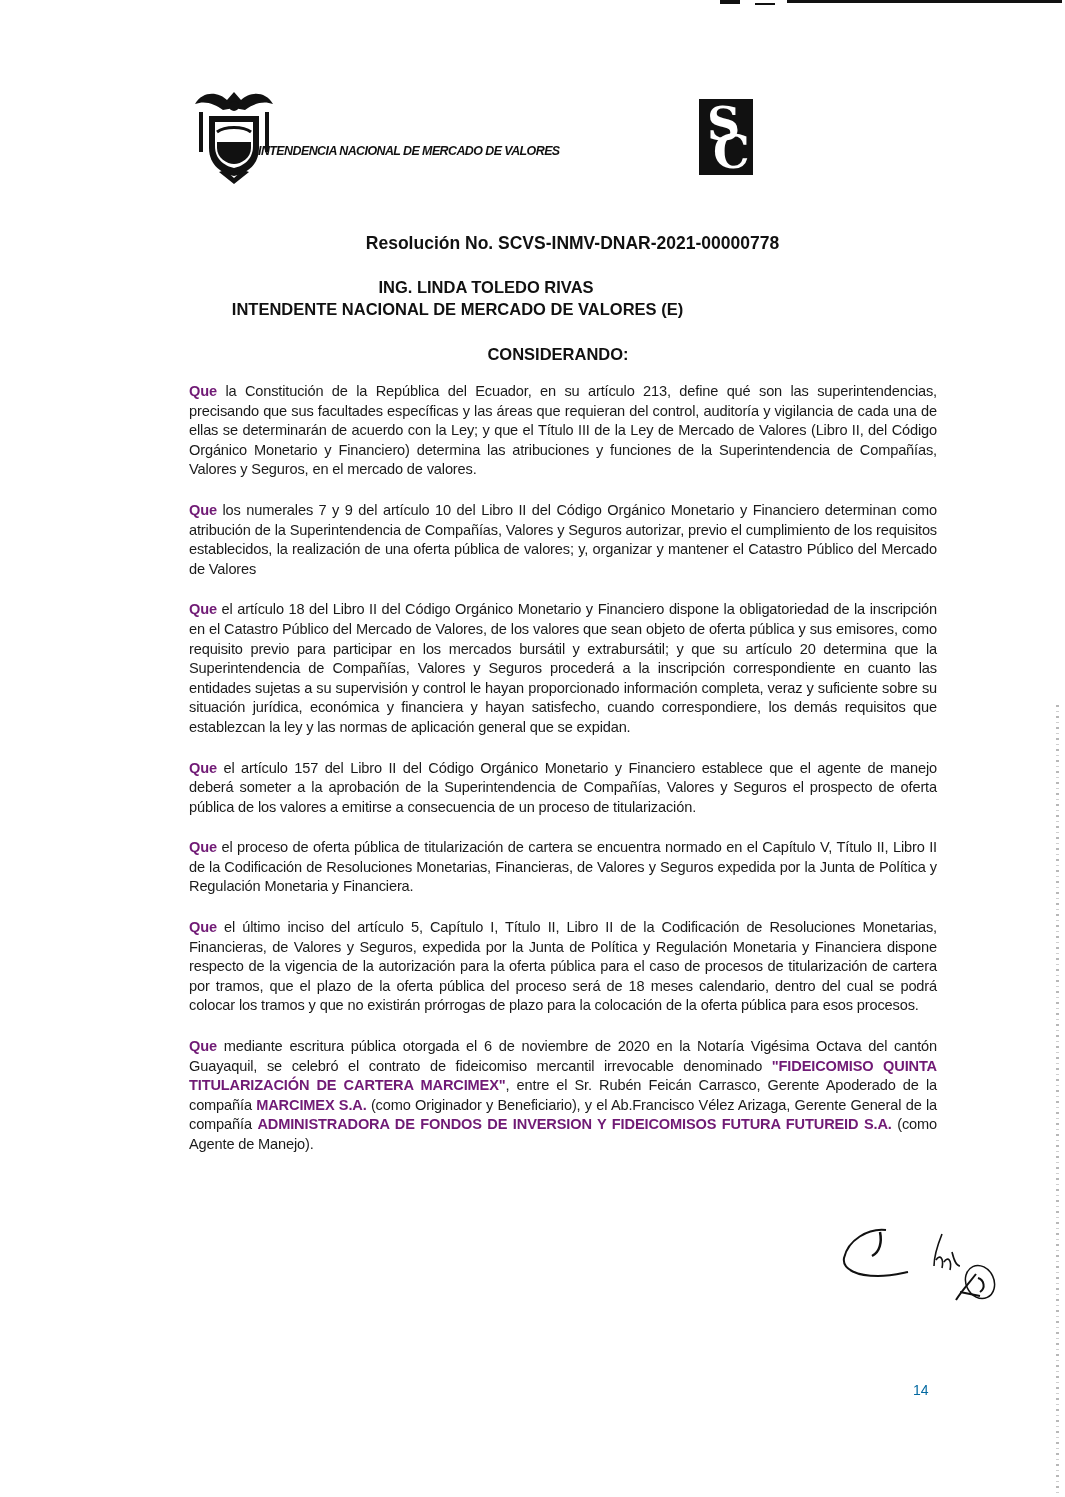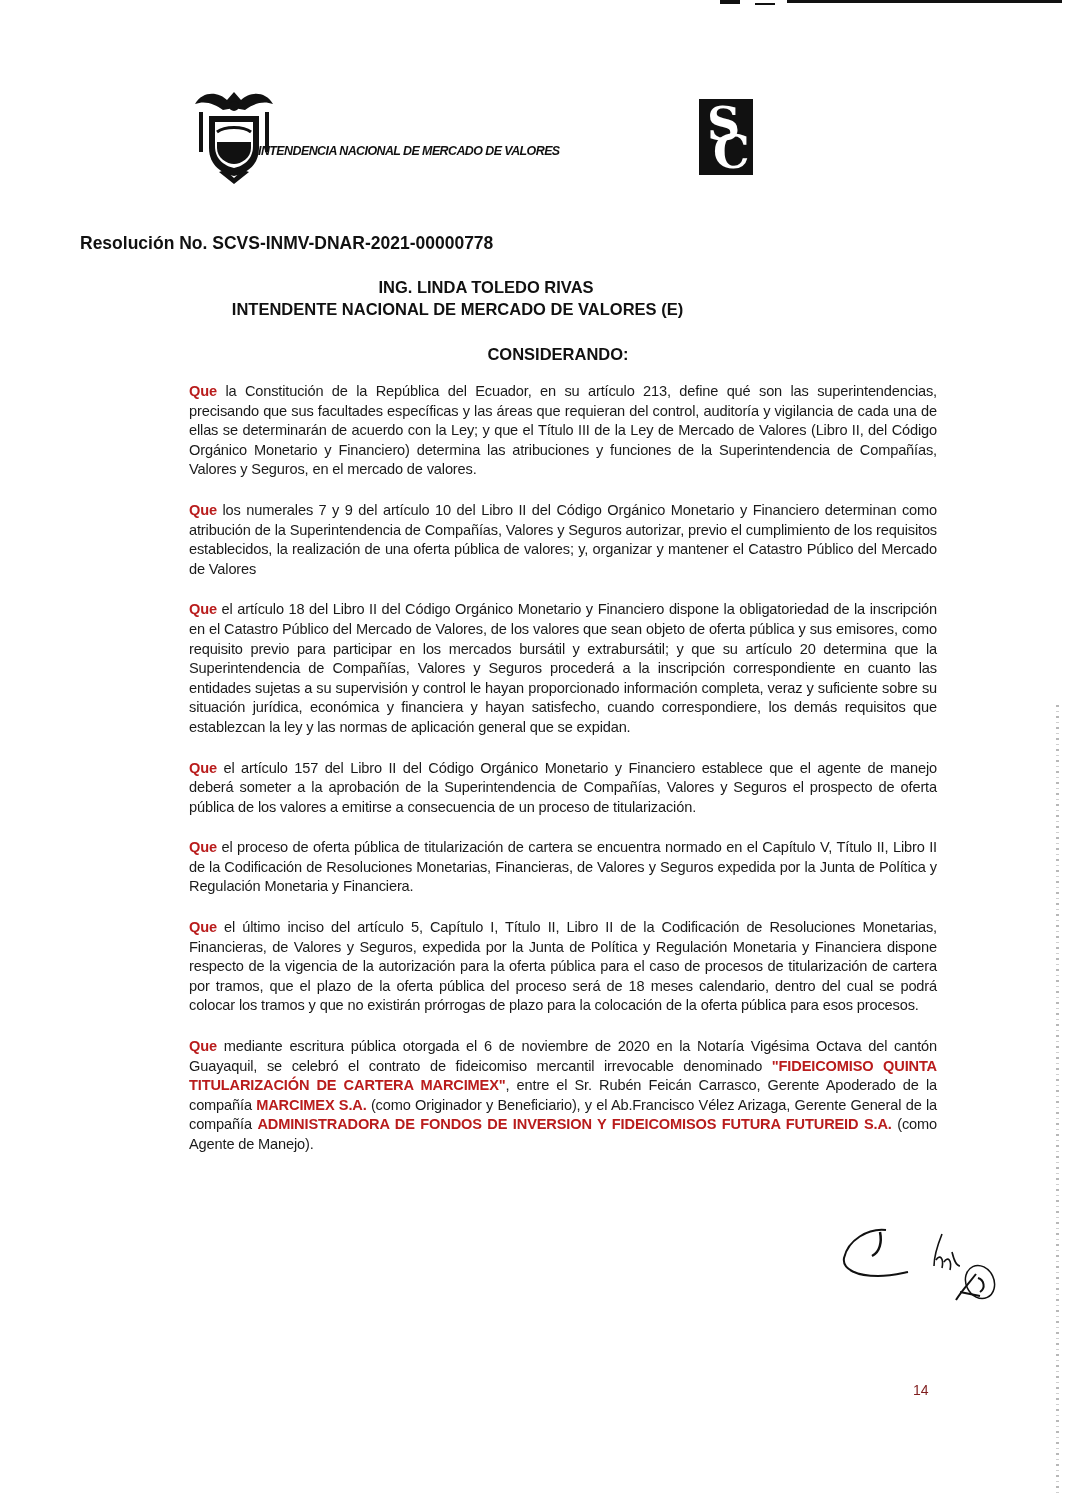--- a/index.html
+++ b/index.html
@@ -5,34 +5,34 @@
   html, body { margin: 0; padding: 0; background: #ffffff; }
   body { width: 1065px; height: 1497px; position: relative; overflow: hidden;
          font-family: "Liberation Sans", sans-serif; color: #111; }
   .topline { position: absolute; top: 0; height: 4px; background: #111; }
   .header-emblem { position: absolute; left: 193px; top: 86px; width: 82px; height: 100px; }
   .header-title { position: absolute; left: 258px; top: 143px; font-style: italic; font-weight: bold;
                   font-size: 13.5px; letter-spacing: -0.6px; transform: scaleX(0.92); transform-origin: left;
                   font-family: "Liberation Sans Narrow", "Liberation Sans", sans-serif; }
   .header-logo { position: absolute; left: 699px; top: 99px; width: 54px; height: 76px; background: #111; }
   .header-logo span { position: absolute; color: #fff; font-weight: bold; font-family: "DejaVu Serif", serif; }
-  .res-title { position: absolute; left: 0; width: 1065px; top: 233px; text-align: left; padding-left: 80px;
+  .res-title { position: absolute; left: 0; width: 1065px; top: 233px; text-align: center; padding-left: 80px;
                box-sizing: border-box; font-weight: bold; font-size: 17.5px; }
   .official-name, .official-role { position: absolute; left: 0; width: 892px; text-align: center; padding-left: 80px;
                box-sizing: border-box; font-weight: bold; font-size: 16.5px; }
   .official-name { top: 278px; }
   .official-role { top: 300px; padding-left: 23px; }
   .considerando { position: absolute; left: 0; width: 1065px; top: 345px; text-align: center; padding-left: 51px;
                box-sizing: border-box; font-weight: bold; font-size: 16.5px; }
   .body { position: absolute; left: 189px; width: 748px; top: 382px; }
   .para { font-family: "Liberation Sans", sans-serif; font-size: 14.6px; line-height: 19.6px; text-align: justify;
           margin: 0 0 21px 0; letter-spacing: -0.15px; color: #1a1a1a; }
-  .para b { color: #b91c1c; }
+  .para b { color: #701a75; }
   .sig { position: absolute; }
-  .page-num { position: absolute; left: 913px; top: 1382px; font-size: 14px; color: #7f1d1d; }
+  .page-num { position: absolute; left: 913px; top: 1382px; font-size: 14px; color: #0369a1; }
   .edge-noise { position: absolute; left: 1056px; top: 705px; width: 3px; height: 790px;
                 background: repeating-linear-gradient(to bottom, #999 0 2px, transparent 2px 6px, #bbb 6px 7px, transparent 7px 11px); opacity: 0.7; }
 </style>
 </head>
 <body>
 
 <div class="topline" style="left:720px;width:20px;"></div>
 <div class="topline" style="left:755px;width:20px;height:2px;top:3px;"></div>
 <div class="topline" style="left:787px;width:275px;height:3px;"></div>
 

